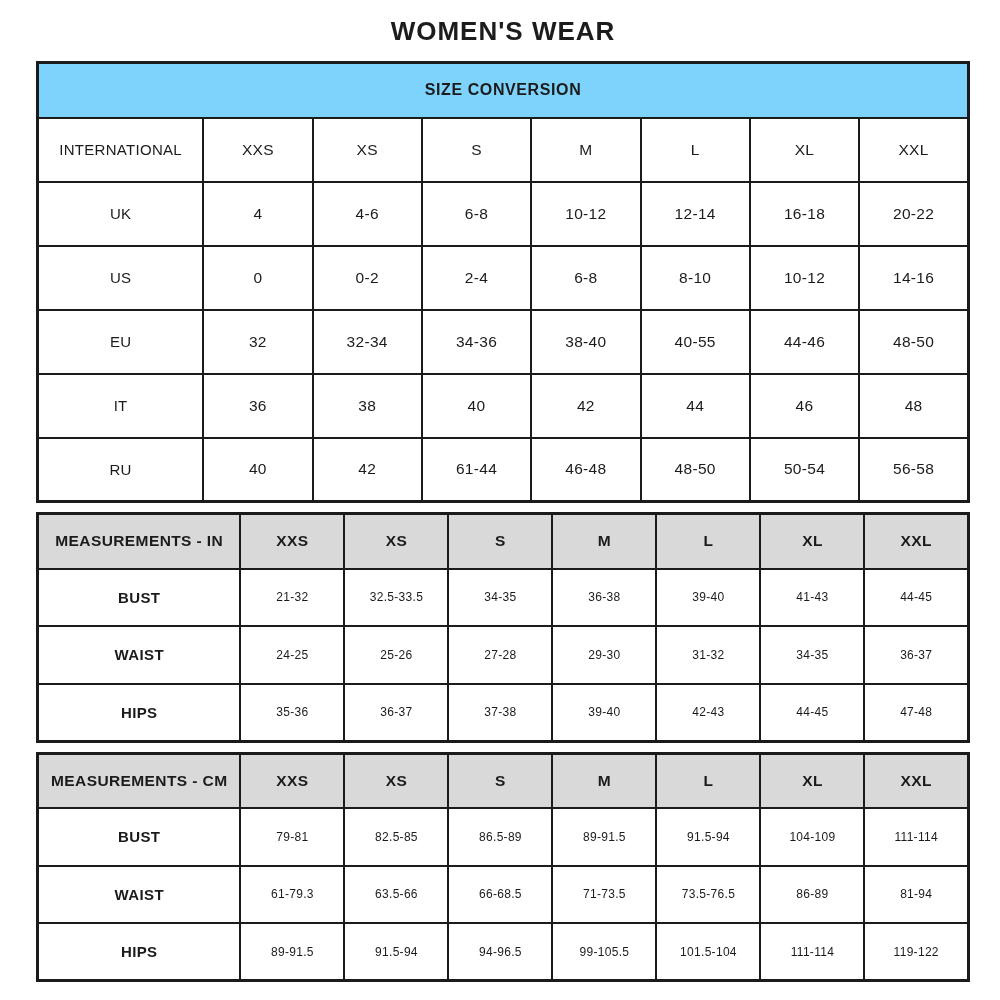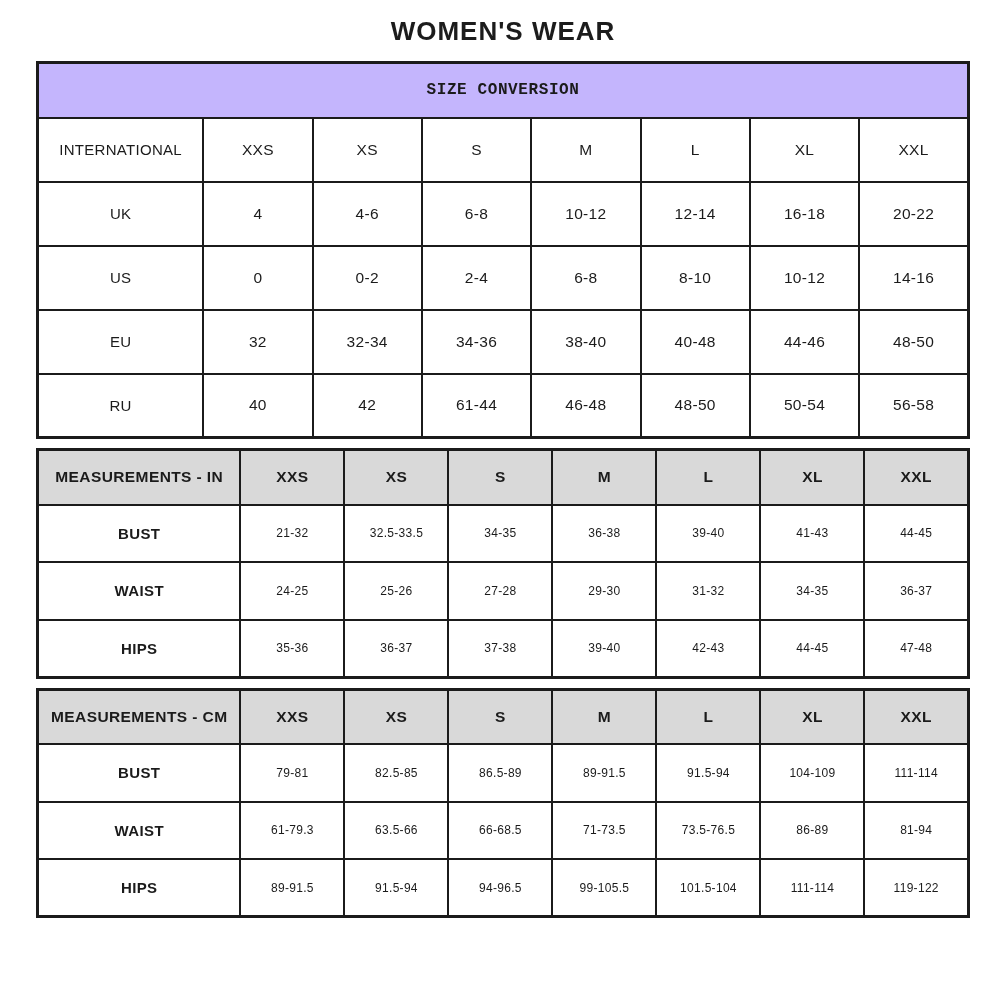--- a/index.html
+++ b/index.html
@@ -35,25 +35,24 @@
     text-align: center;
     vertical-align: middle;
     padding: 0 4px;
     overflow: hidden;
   }
   
   .conv-table col.c-label { width: 17.8%; }
   .conv-table tr { height: 64px; }
   .conv-table tr.title-row { height: 55px; }
   .conv-table .title-row th {
-    background: #c4b5fd;
+    background: #7dd3fc;
     font-size: 16px;
     font-weight: 700;
     letter-spacing: 0.6px;
-    font-family: Liberation Mono, monospace;
   }
   .conv-table td { font-size: 15.5px; font-weight: 400; letter-spacing: 0.3px; }
   .conv-table td.label-col { font-size: 15px; }
   
   .meas-table col.c-label { width: 21.8%; }
   .meas-table tr { height: 57.5px; }
   .meas-table tr.header-row { height: 55px; }
   .meas-table .header-row th {
     background: #d9d9d9;
     font-size: 15.5px;
@@ -108,23 +107,33 @@
           <td>8-10</td>
           <td>10-12</td>
           <td>14-16</td>
         </tr>
         <tr>
           <td class="label-col">EU</td>
           <td>32</td>
           <td>32-34</td>
           <td>34-36</td>
           <td>38-40</td>
-          <td>40-48</td>
+          <td>40-55</td>
           <td>44-46</td>
           <td>48-50</td>
+        </tr>
+        <tr>
+          <td class="label-col">IT</td>
+          <td>36</td>
+          <td>38</td>
+          <td>40</td>
+          <td>42</td>
+          <td>44</td>
+          <td>46</td>
+          <td>48</td>
         </tr>
         <tr>
           <td class="label-col">RU</td>
           <td>40</td>
           <td>42</td>
           <td>61-44</td>
           <td>46-48</td>
           <td>48-50</td>
           <td>50-54</td>
           <td>56-58</td>

